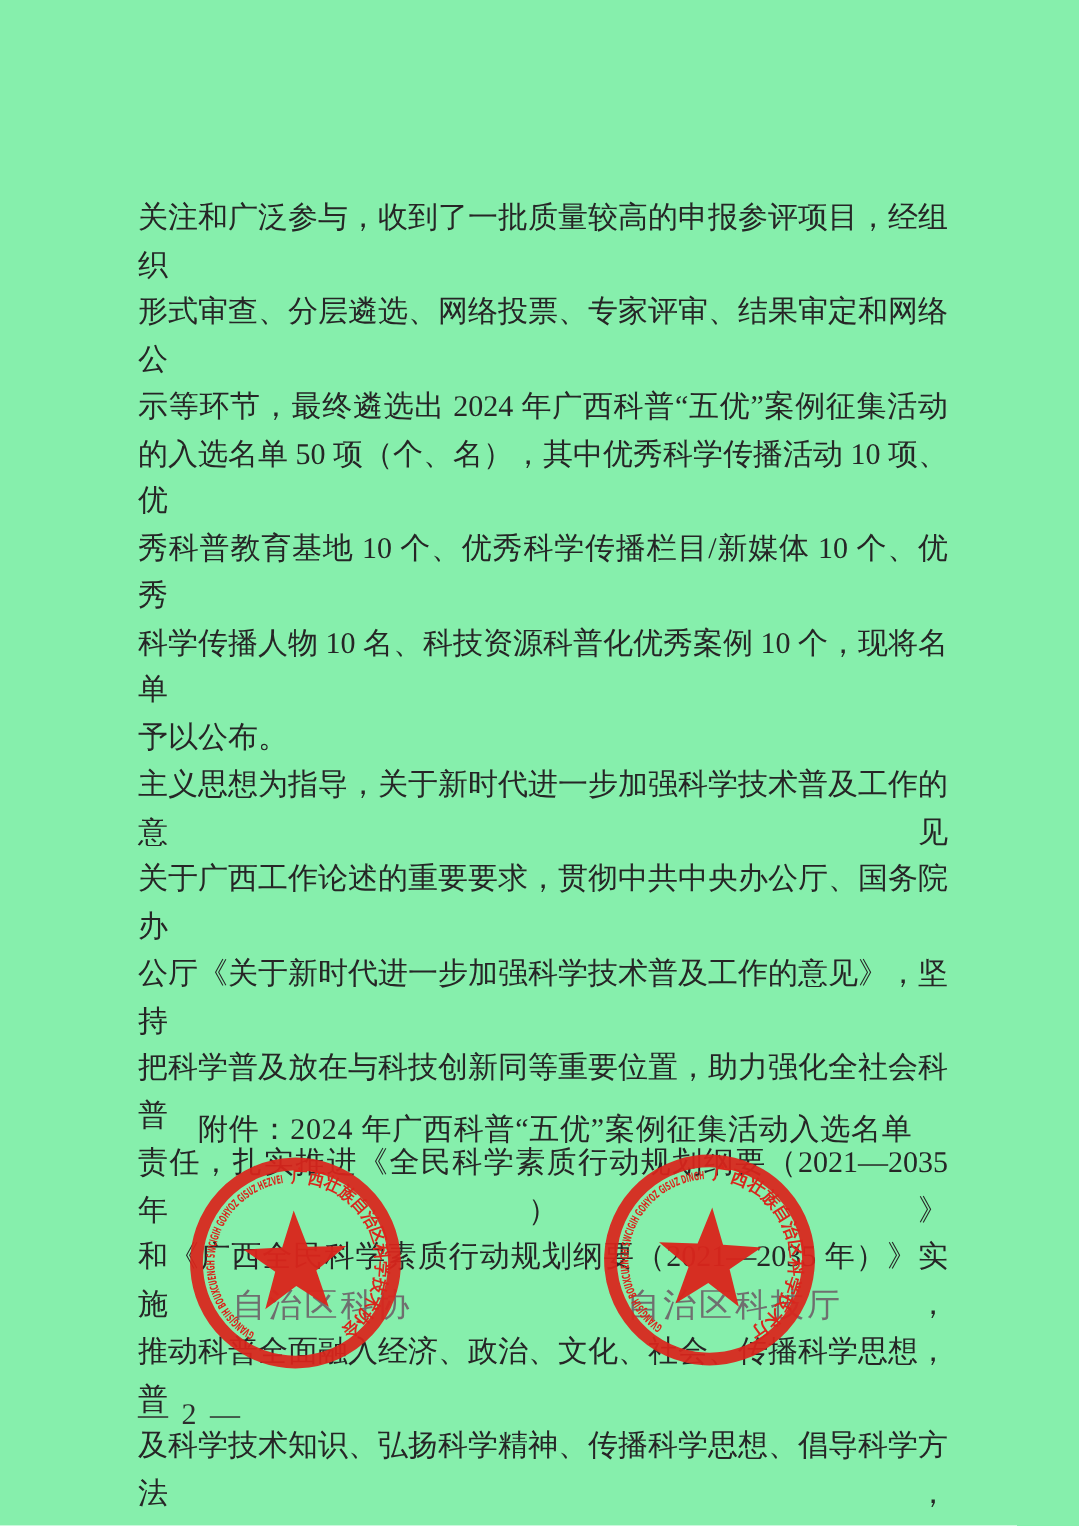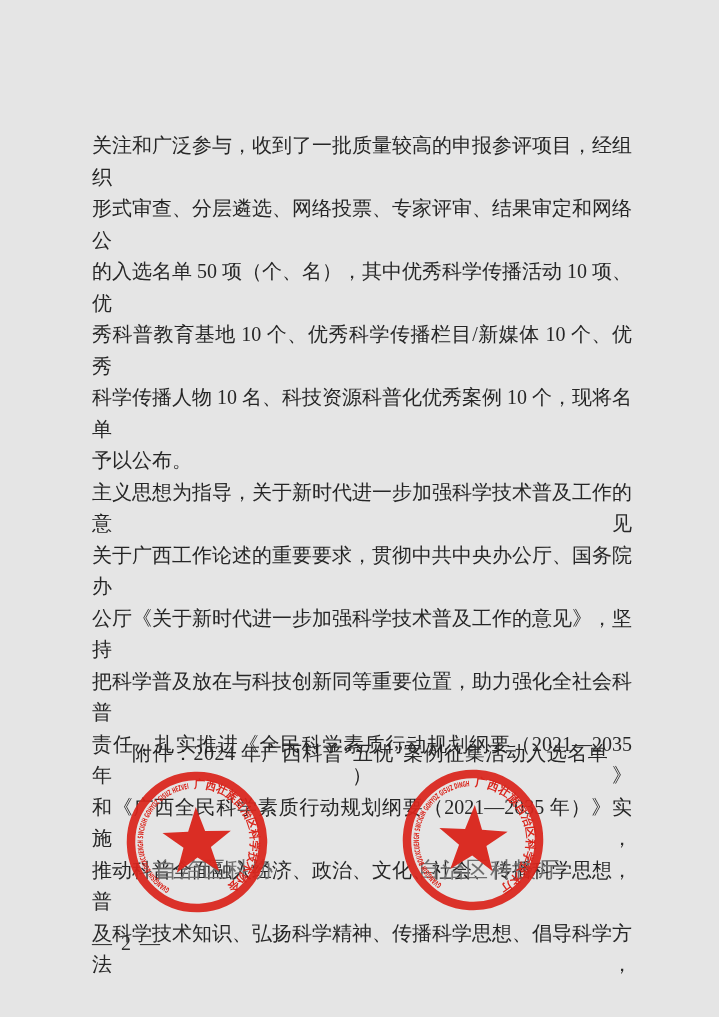--- a/index.html
+++ b/index.html
@@ -1,19 +1,19 @@
 <!DOCTYPE html>
 <html style="--seal-red: #da251c;"><head>
 <meta charset="utf-8">
 <style>
   html,body{margin:0;padding:0;background:#ffffff;}
   .page{
     position:relative;
     width:719px;height:1017px;
-    background:#e5e5e5;
+    background:#86efac;
     overflow:hidden;
     font-family:"Liberation Serif","DejaVu Serif",serif;
     color:#262626;
   }
   .body-text{
     position:absolute;
     left:92px;top:130px;
     width:540px;
     font-size:20px;
     line-height:31.5px;
@@ -63,20 +63,21 @@
   }
 </style>
 </head>
 <body>
 
 <div class="page">
 
   <div class="body-text">
       <div class="line fill">关注和广泛参与，收到了一批质量较高的申报参评项目，经组织</div>
       <div class="line fill">形式审查、分层遴选、网络投票、专家评审、结果审定和网络公</div>
+      <div class="line fill">示等环节，最终遴选出 2024 年广西科普“五优”案例征集活动</div>
       <div class="line fill">的入选名单 50 项（个、名），其中优秀科学传播活动 10 项、优</div>
       <div class="line fill">秀科普教育基地 10 个、优秀科学传播栏目/新媒体 10 个、优秀</div>
       <div class="line fill">科学传播人物 10 名、科技资源科普化优秀案例 10 个，现将名单</div>
       <div class="line">予以公布。</div>
       <div class="line fill">主义思想为指导，关于新时代进一步加强科学技术普及工作的意见</div>
       <div class="line fill">关于广西工作论述的重要要求，贯彻中共中央办公厅、国务院办</div>
       <div class="line fill">公厅《关于新时代进一步加强科学技术普及工作的意见》，坚持</div>
       <div class="line fill">把科学普及放在与科技创新同等重要位置，助力强化全社会科普</div>
       <div class="line fill">责任，扎实推进《全民科学素质行动规划纲要（2021—2035 年）》</div>
       <div class="line fill">和《广西全民科学素质行动规划纲要（2021—2035 年）》实施，</div>

